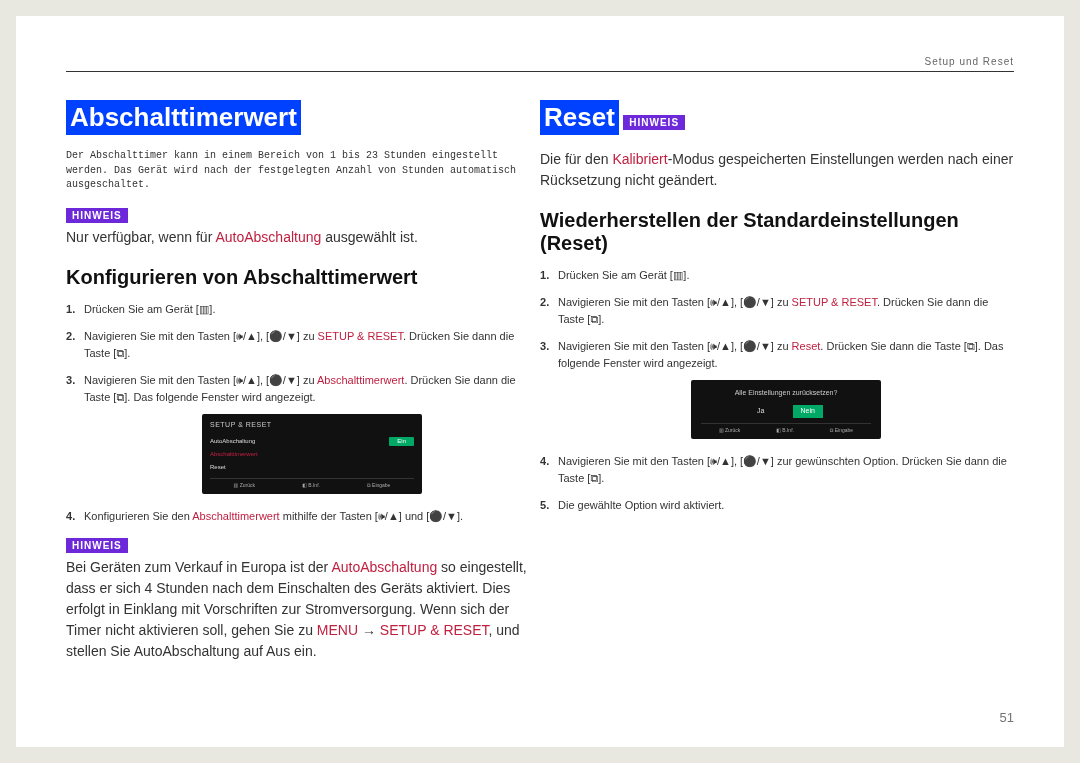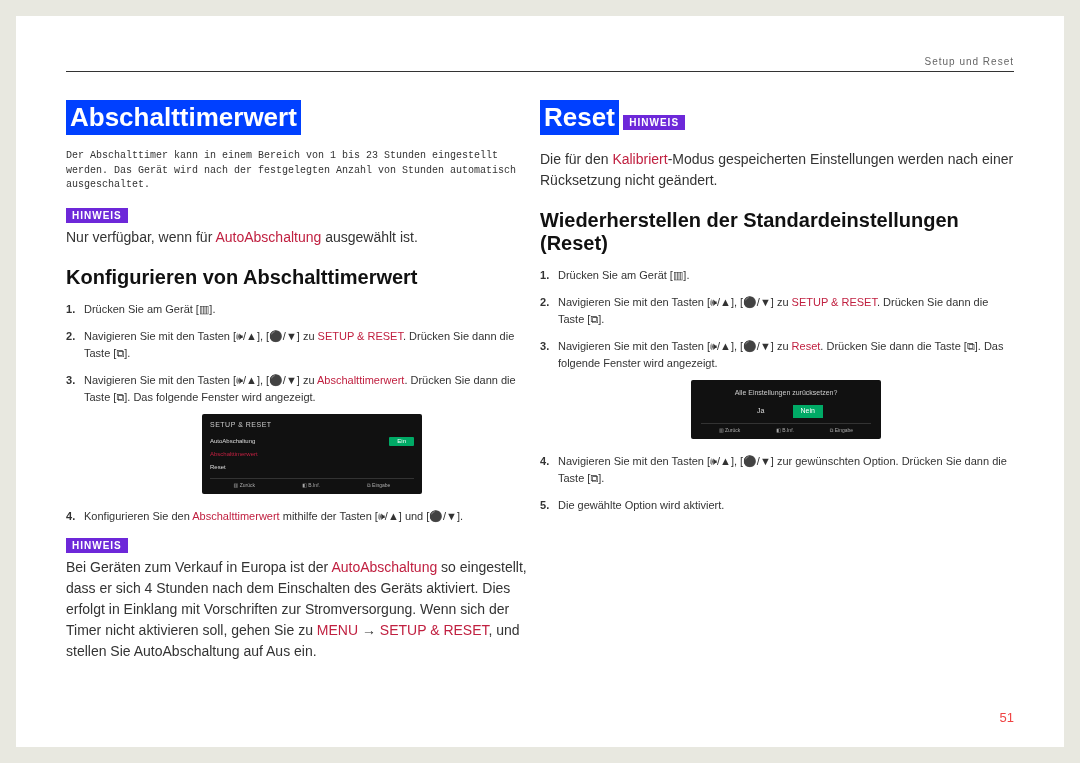--- a/index.html
+++ b/index.html
@@ -116,21 +116,21 @@
   }
   .osd2-q { margin-bottom:6px; color:#ccc; font-size:7px; }
   .osd2-opts { display:flex; justify-content:center; gap:20px; margin-bottom:5px; font-size:7px; }
   .osd2-opt { padding:1px 8px; }
   .osd2-opt.sel { background:#0a6; color:#fff; }
   .page-num {
     position: absolute;
     bottom: 22px;
     right: 50px;
     font-size: 13px;
-    color: #ef4444;
+    color: #737373;
   }
 </style>
 </head>
 <body>
 
 <div class="page">
   <div class="header-bar">Setup und Reset</div>
 
   <div class="columns">
 

